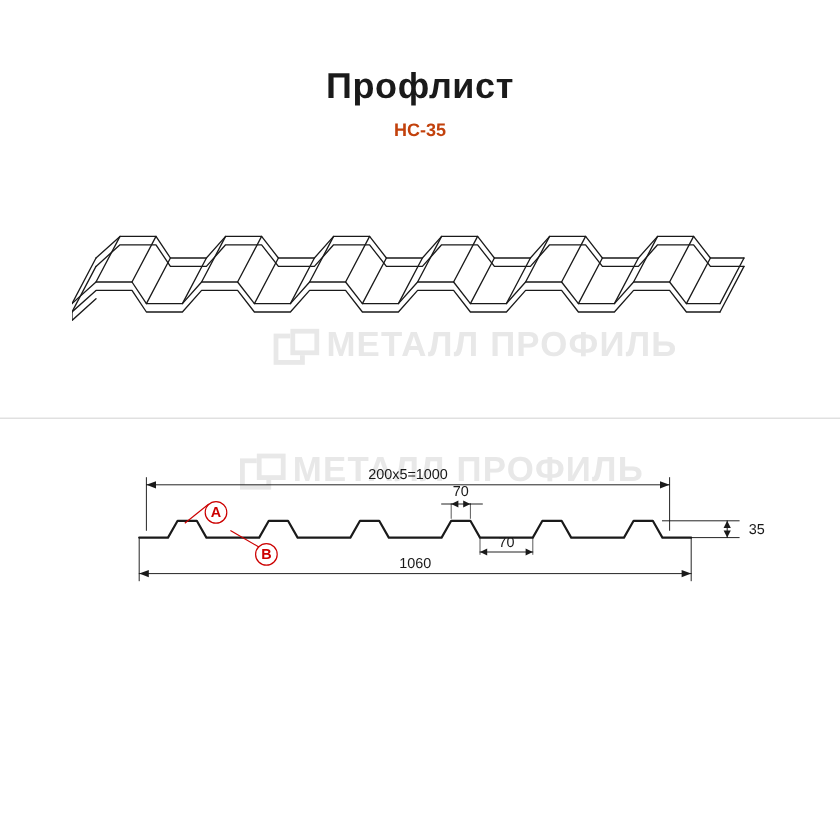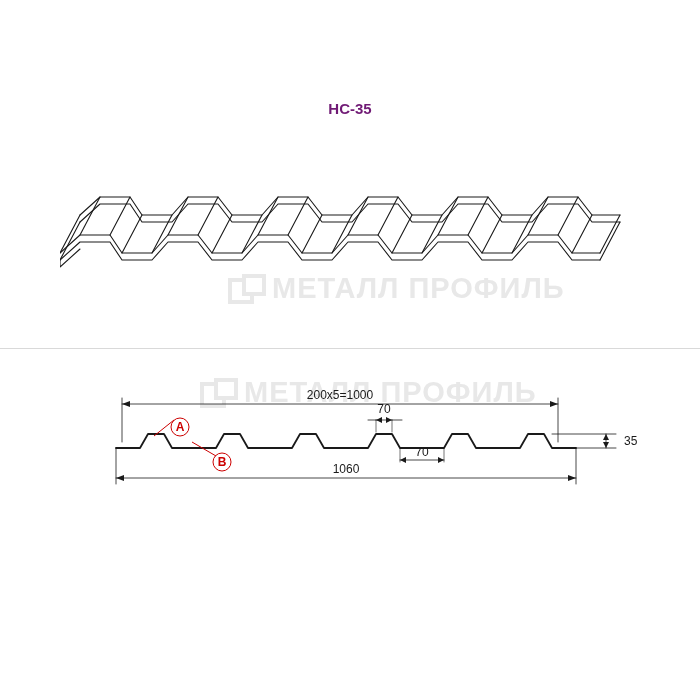--- a/index.html
+++ b/index.html
@@ -32,21 +32,21 @@
     color: #1a1a1a;
   }
   .subtitle {
     position: absolute;
     top: 100px;
     left: 0;
     width: 700px;
     text-align: center;
     font-size: 15px;
     font-weight: bold;
-    color: #701a75;
+    color: #c2410c;
   }
   .iso-area {
     position: absolute;
     top: 175px;
     left: 60px;
     width: 580px;
     height: 140px;
   }
   .divider {
     position: absolute;
@@ -111,20 +111,21 @@
     font-size: 12px;
     font-weight: bold;
     fill: #cc0000;
   }
 </style>
 </head>
 <body>
 
 <div class="page">
 
+  <div class="title">Профлист</div>
   <div class="subtitle">НС-35</div>
 
   <div class="iso-area">
     <svg width="580" height="140" viewBox="0 0 580 140">
       <g fill="none" stroke="#1a1a1a" stroke-width="1.1" stroke-linejoin="round" stroke-linecap="round">
 
         <path d="M20 40 L40 22 L70 22 L82 40 L112 40 L128 22 L158 22 L172 40 L202 40 L218 22 L248 22 L262 40 L292 40 L308 22 L338 22 L352 40 L382 40 L398 22 L428 22 L442 40 L472 40 L488 22 L518 22 L532 40 L560 40"></path>
 
         <path d="M20 47 L40 29 L70 29 L82 47 L112 47 L128 29 L158 29 L172 47 L202 47 L218 29 L248 29 L262 47 L292 47 L308 29 L338 29 L352 47 L382 47 L398 29 L428 29 L442 47 L472 47 L488 29 L518 29 L532 47 L560 47"></path>
 

